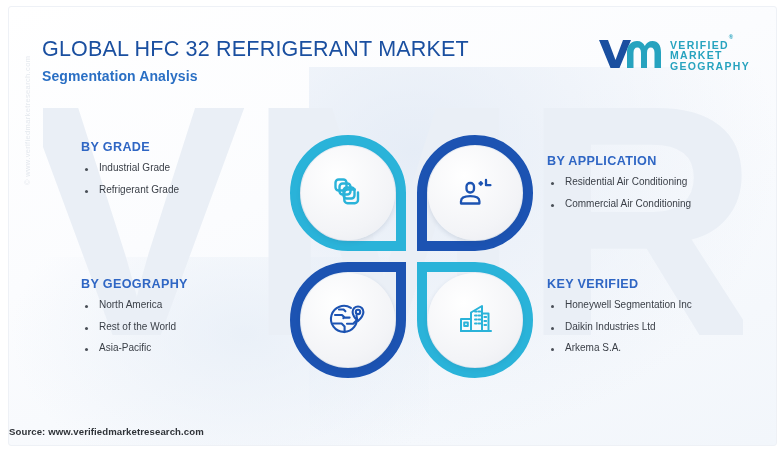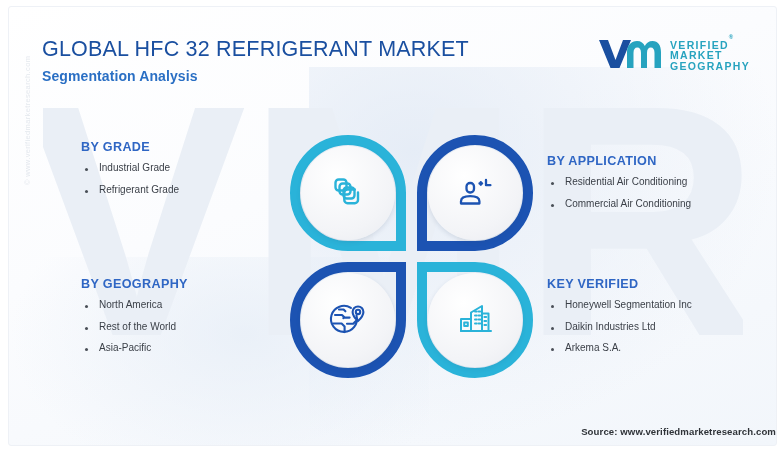--- a/index.html
+++ b/index.html
@@ -91,21 +91,21 @@
     position:absolute;left:11px;top:11px;width:94px;height:94px;
     border-radius:50%;
     background:radial-gradient(circle at 38% 32%, #ffffff 0%, #f3f4f7 65%, #e9ebf0 100%);
     box-shadow:0 2px 5px rgba(40,60,100,.13);
     display:flex;align-items:center;justify-content:center;
   }
   .disc svg{display:block;}
 
   
   .source{
-    position:absolute;left:0;right:0;top:419px;text-align:right;
+    position:absolute;left:0;right:0;top:419px;text-align:left;
     font-size:9.6px;font-weight:bold;color:#2f3338;letter-spacing:.1px;
   }
 </style>
 </head>
 <body>
 
 <div class="card">
 
   <div class="swoosh swoosh-a"></div>
   <div class="swoosh swoosh-b"></div>

